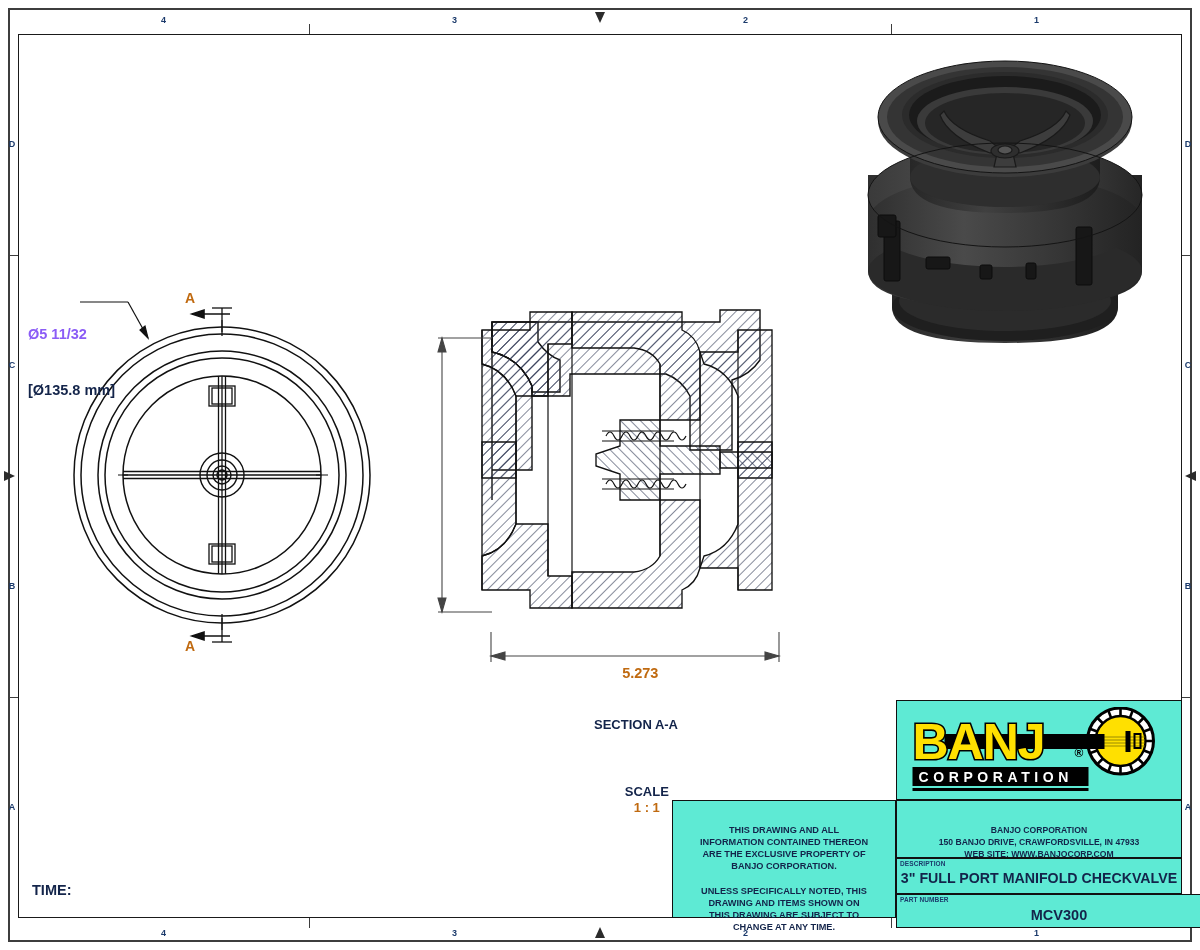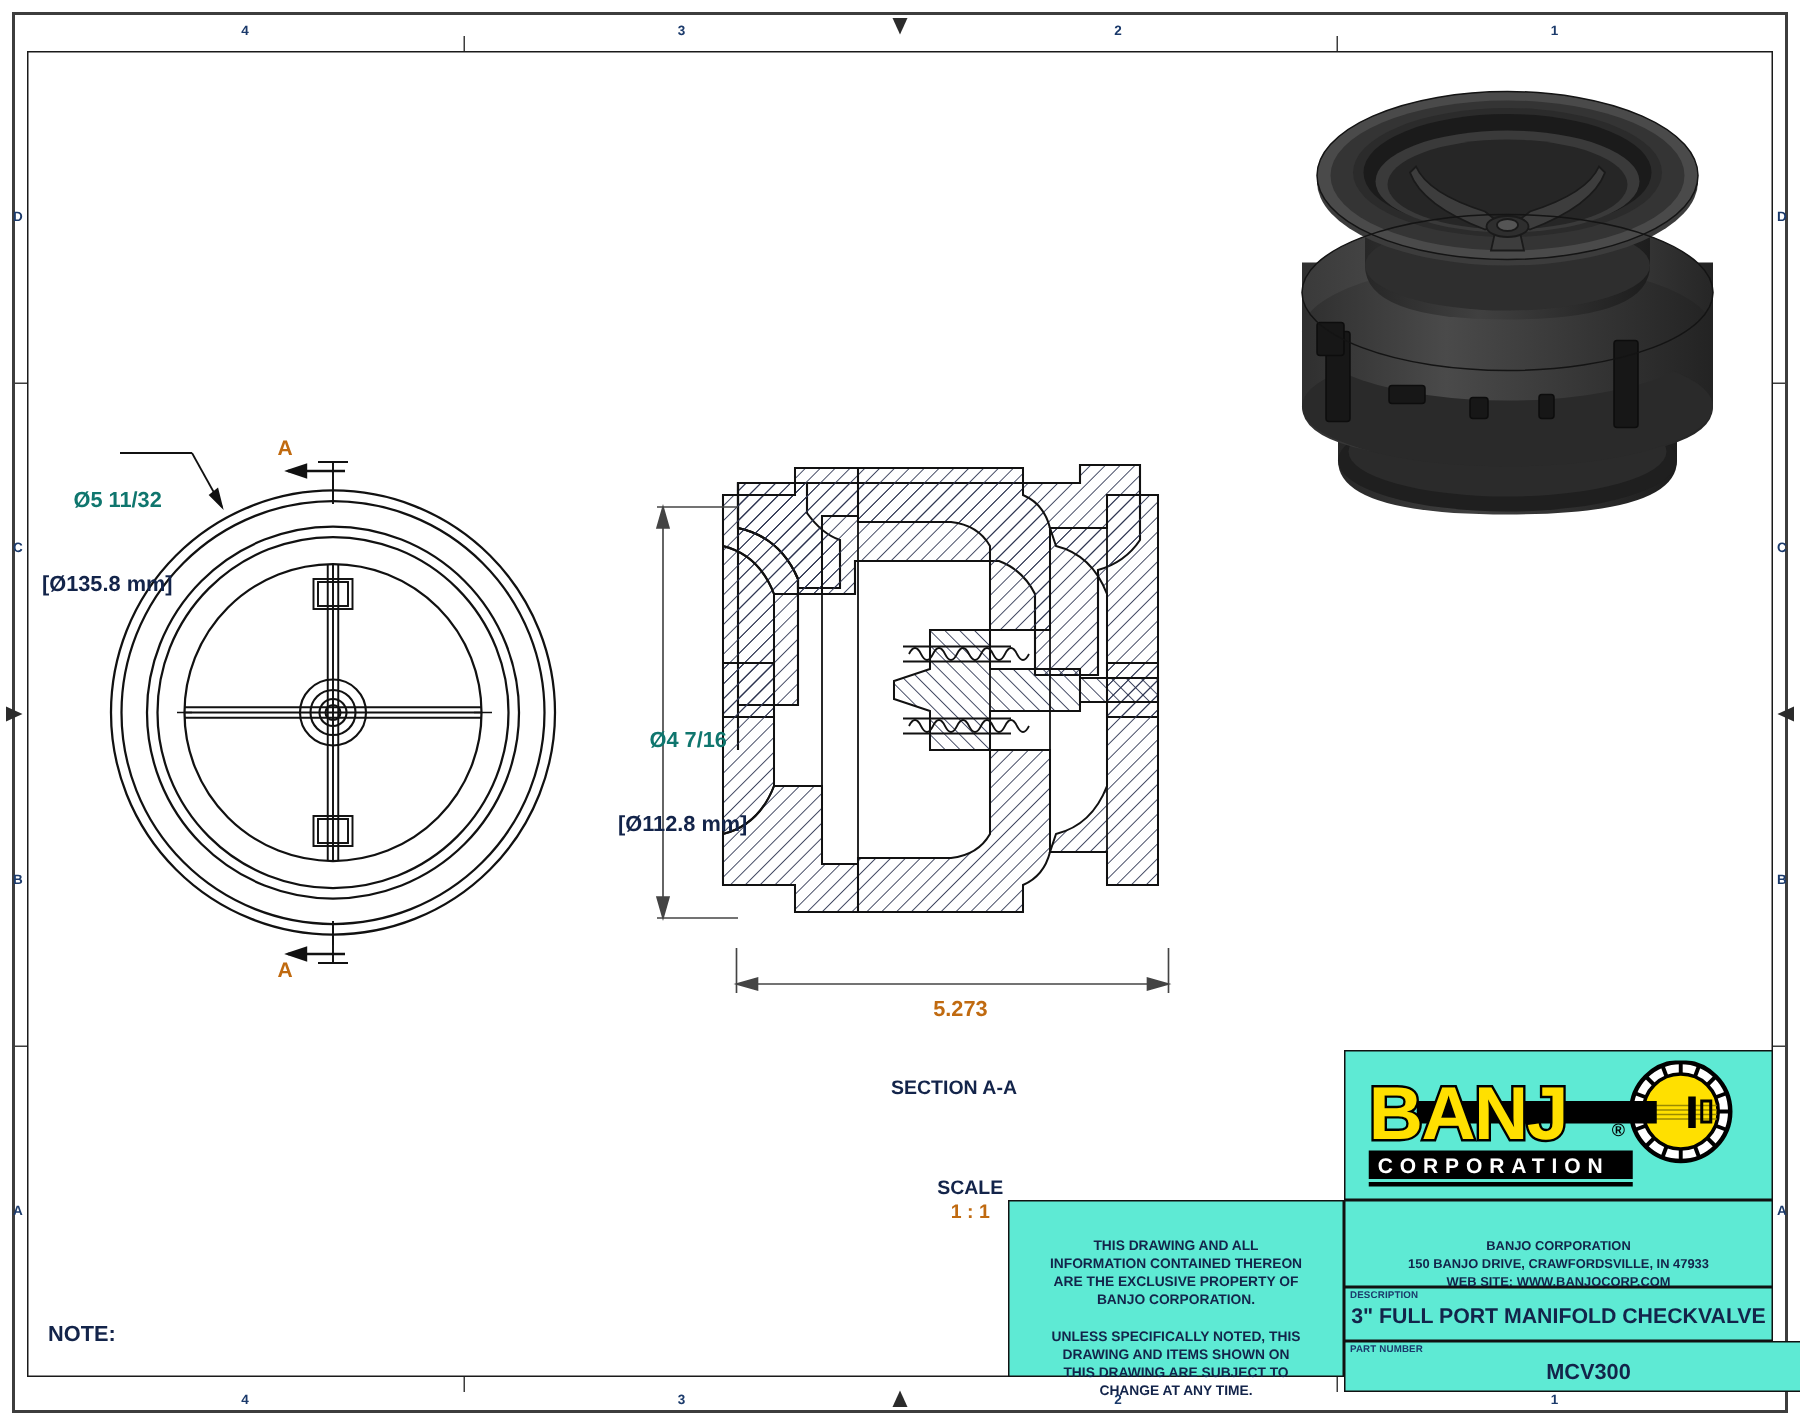--- a/index.html
+++ b/index.html
@@ -89,21 +89,21 @@
 
   
   .ann {
     position: absolute;
     color: #13244a;
     font-weight: bold;
     white-space: pre;
     line-height: 1.28;
   }
   .ann .num { color: #c06a10; }
-  .ann .sym { color: #0f766e; margin-left: 21px; }
+  .ann .sym { color: #8b5cf6; }
 
   .dim-label { font-size: 14.5px; }
   .sec-label { font-size: 13px; text-align: center; }
   .note-block { font-size: 14.5px; line-height: 1.5; }
   .cut-letter { font-size: 14px; color: #c06a10; font-weight: bold; }
 
   
   #titleblock {
     position: absolute;
     left: 672px;
@@ -350,24 +350,20 @@
     <svg width="70" height="290" viewBox="0 0 70 290">
       <g stroke="#444" stroke-width="1.1" fill="#444">
         <line x1="12" y1="8" x2="12" y2="282"></line>
         <polygon points="12,8 8,22 16,22"></polygon>
         <polygon points="12,282 8,268 16,268"></polygon>
         <line x1="8" y1="8" x2="62" y2="8"></line>
         <line x1="8" y1="282" x2="62" y2="282"></line>
       </g>
     </svg>
   </div>
-  <div class="ann dim-label" style="left:412px;top:448px;text-align:left;">
-    <div><span class="sym">Ø4 7/16</span></div>
-    <div><span>[Ø112.8 mm]</span></div>
-  </div>
 
   <div style="position:absolute;left:485px;top:630px;width:300px;height:40px;">
     <svg width="300" height="40" viewBox="0 0 300 40">
       <g stroke="#444" stroke-width="1.1" fill="#444">
         <line x1="6" y1="26" x2="294" y2="26"></line>
         <polygon points="6,26 20,22 20,30"></polygon>
         <polygon points="294,26 280,22 280,30"></polygon>
         <line x1="6" y1="2" x2="6" y2="32"></line>
         <line x1="294" y1="2" x2="294" y2="32"></line>
       </g>
@@ -445,21 +441,21 @@
       </g>
 
       <g fill="none" stroke="#141414" stroke-width="1">
         <ellipse cx="165" cy="92" rx="127" ry="56"></ellipse>
         <ellipse cx="165" cy="170" rx="137" ry="52"></ellipse>
       </g>
     </svg>
   </div>
 
   <div class="ann note-block" style="left:32px;top:836px;">
-    <div>NOTE:</div>
+    <div>TIME:</div>
     <div style="height:12px"></div>
     
     
   </div>
 
   <div id="titleblock">
 
     <div class="tb-box tb-logo">
       <div class="logo-wrap">
         <svg width="265" height="86" viewBox="0 0 265 86">

